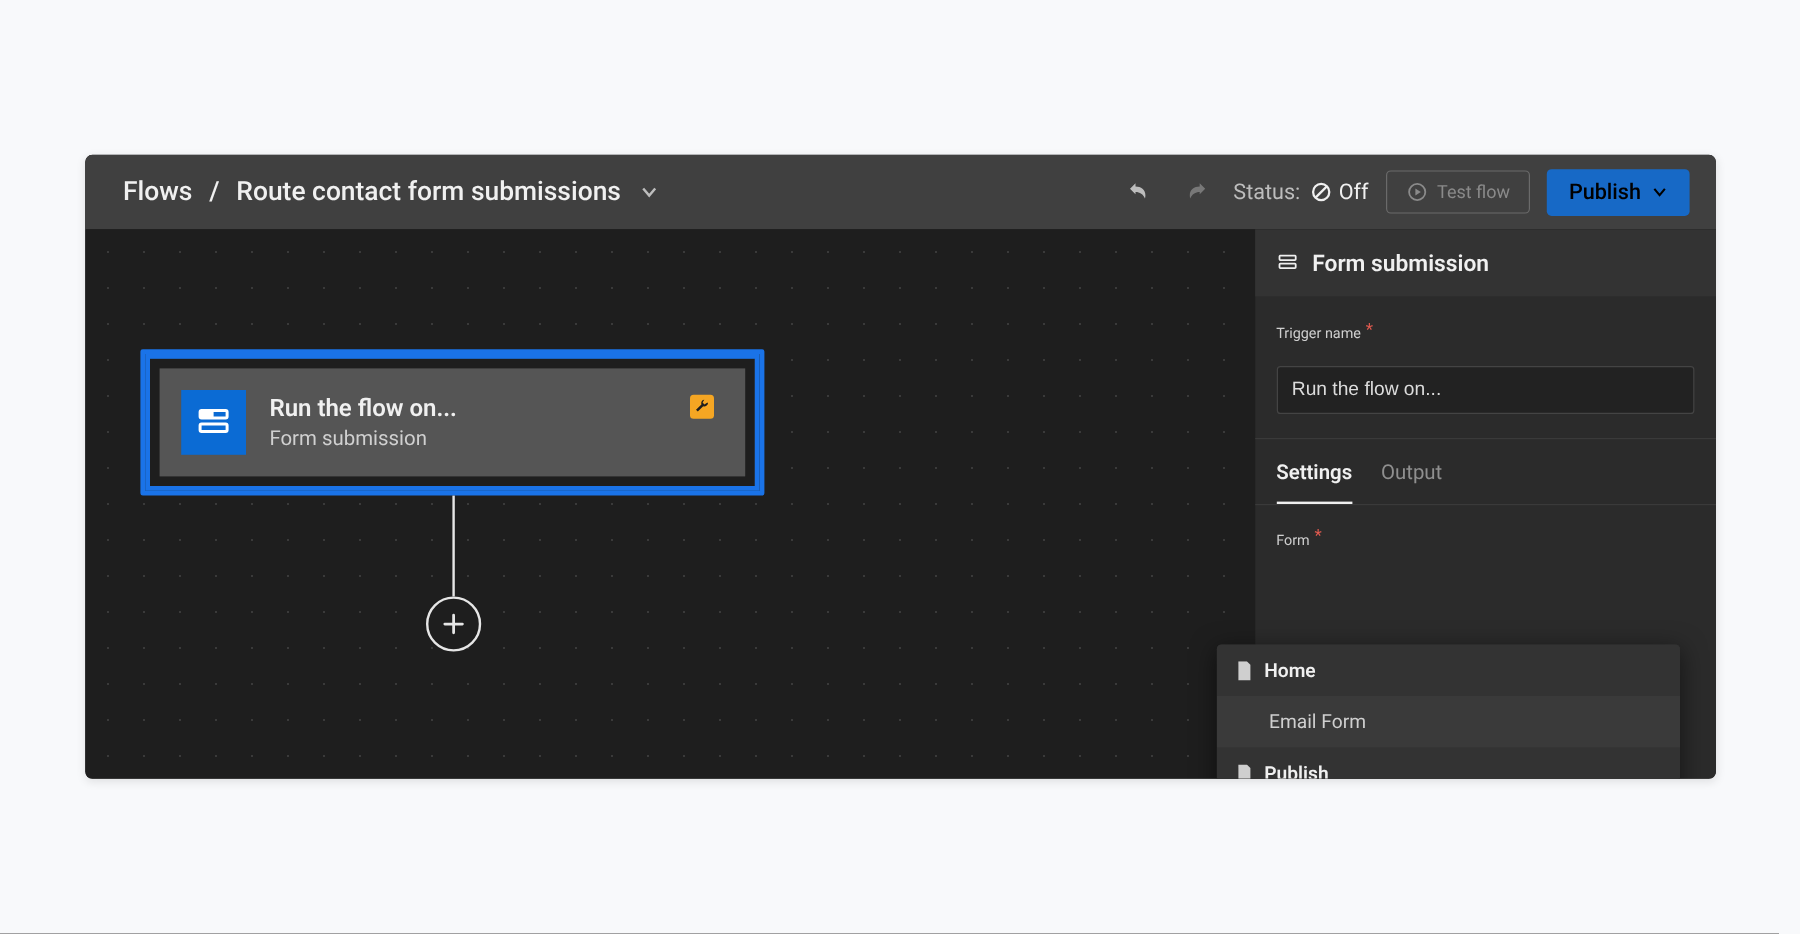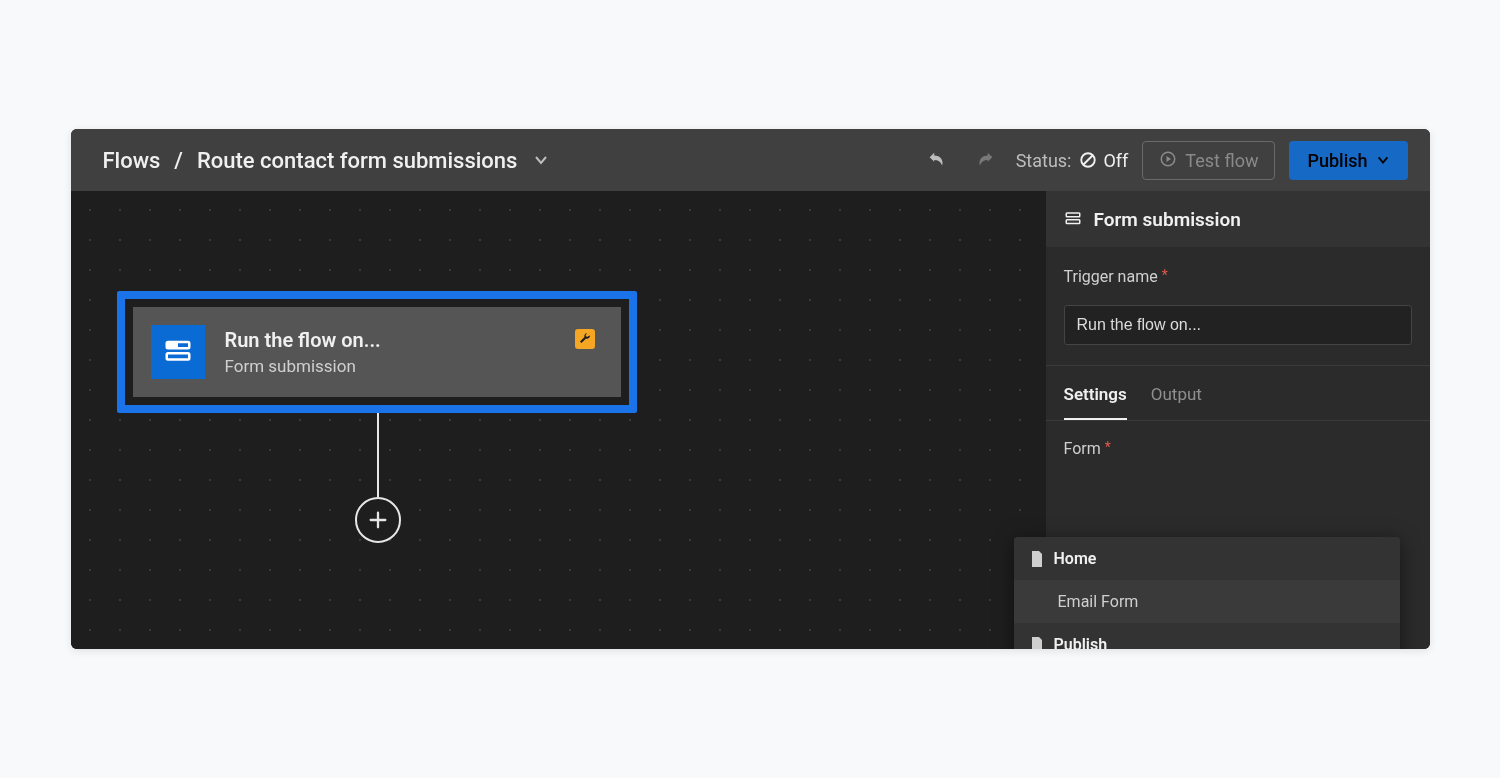--- a/index.html
+++ b/index.html
@@ -48,21 +48,21 @@
   .icon-btn {
     width: 34px; height: 34px; display:inline-flex; align-items:center; justify-content:center;
     color: #bdbdbd; cursor:pointer; border-radius:4px;
   }
   .status-wrap { display:flex; align-items:center; gap:8px; font-size:18px;justify-content:flex-end; }
   .status-label { color:#bdbdbd; }
   .status-val { color:#f0f0f0; display:flex; align-items:center; gap:6px; }
   .test-flow-btn {
     display:flex; gap:8px;
     border:1px solid #6a6a6a; border-radius:4px;
-    padding: 8px 16px; color:#8a8a8a; font-size:18px;
+    padding: 8px 16px; color:#8a8a8a; font-size:15px;
     background: transparent;
   }
   .publish-btn {
     display:flex; align-items:center; gap:8px;
     background:#1769c6; color:#000000; border-radius:4px;
     padding: 9px 18px; font-size:18px; font-weight:500;
   }
   
   .main {
     flex:1; display:flex; position:relative; overflow:hidden;
@@ -129,21 +129,21 @@
     display:flex; align-items:center; gap:12px;
     padding: 0 18px;
     font-size:19px; font-weight:600; color:#f0f0f0;
   }
   .panel-body {
     padding: 18px 18px 20px 18px;
     color:#cfcfcf; font-size:16px; line-height:1.5;
     border-bottom:1px solid #3a3a3a;
     display:flex; flex-direction:column; gap:16px;
   }
-  .field-label { color:#cfcfcf; font-size:16px; }
+  .field-label { color:#cfcfcf; font-size:12px; }
   .required { color:#e05a4f; margin-left:4px; font-size:14px; vertical-align: top;}
   .text-input {
     width:100%; height:40px;
     background:#222222; border:1px solid #444; border-radius:3px;
     color:#dcdcdc; font-size:16px; padding:0 12px;
   }
   .tabs {
     display:flex; gap:24px;
     padding: 18px 18px 0 18px;
     border-bottom:1px solid #3a3a3a;

